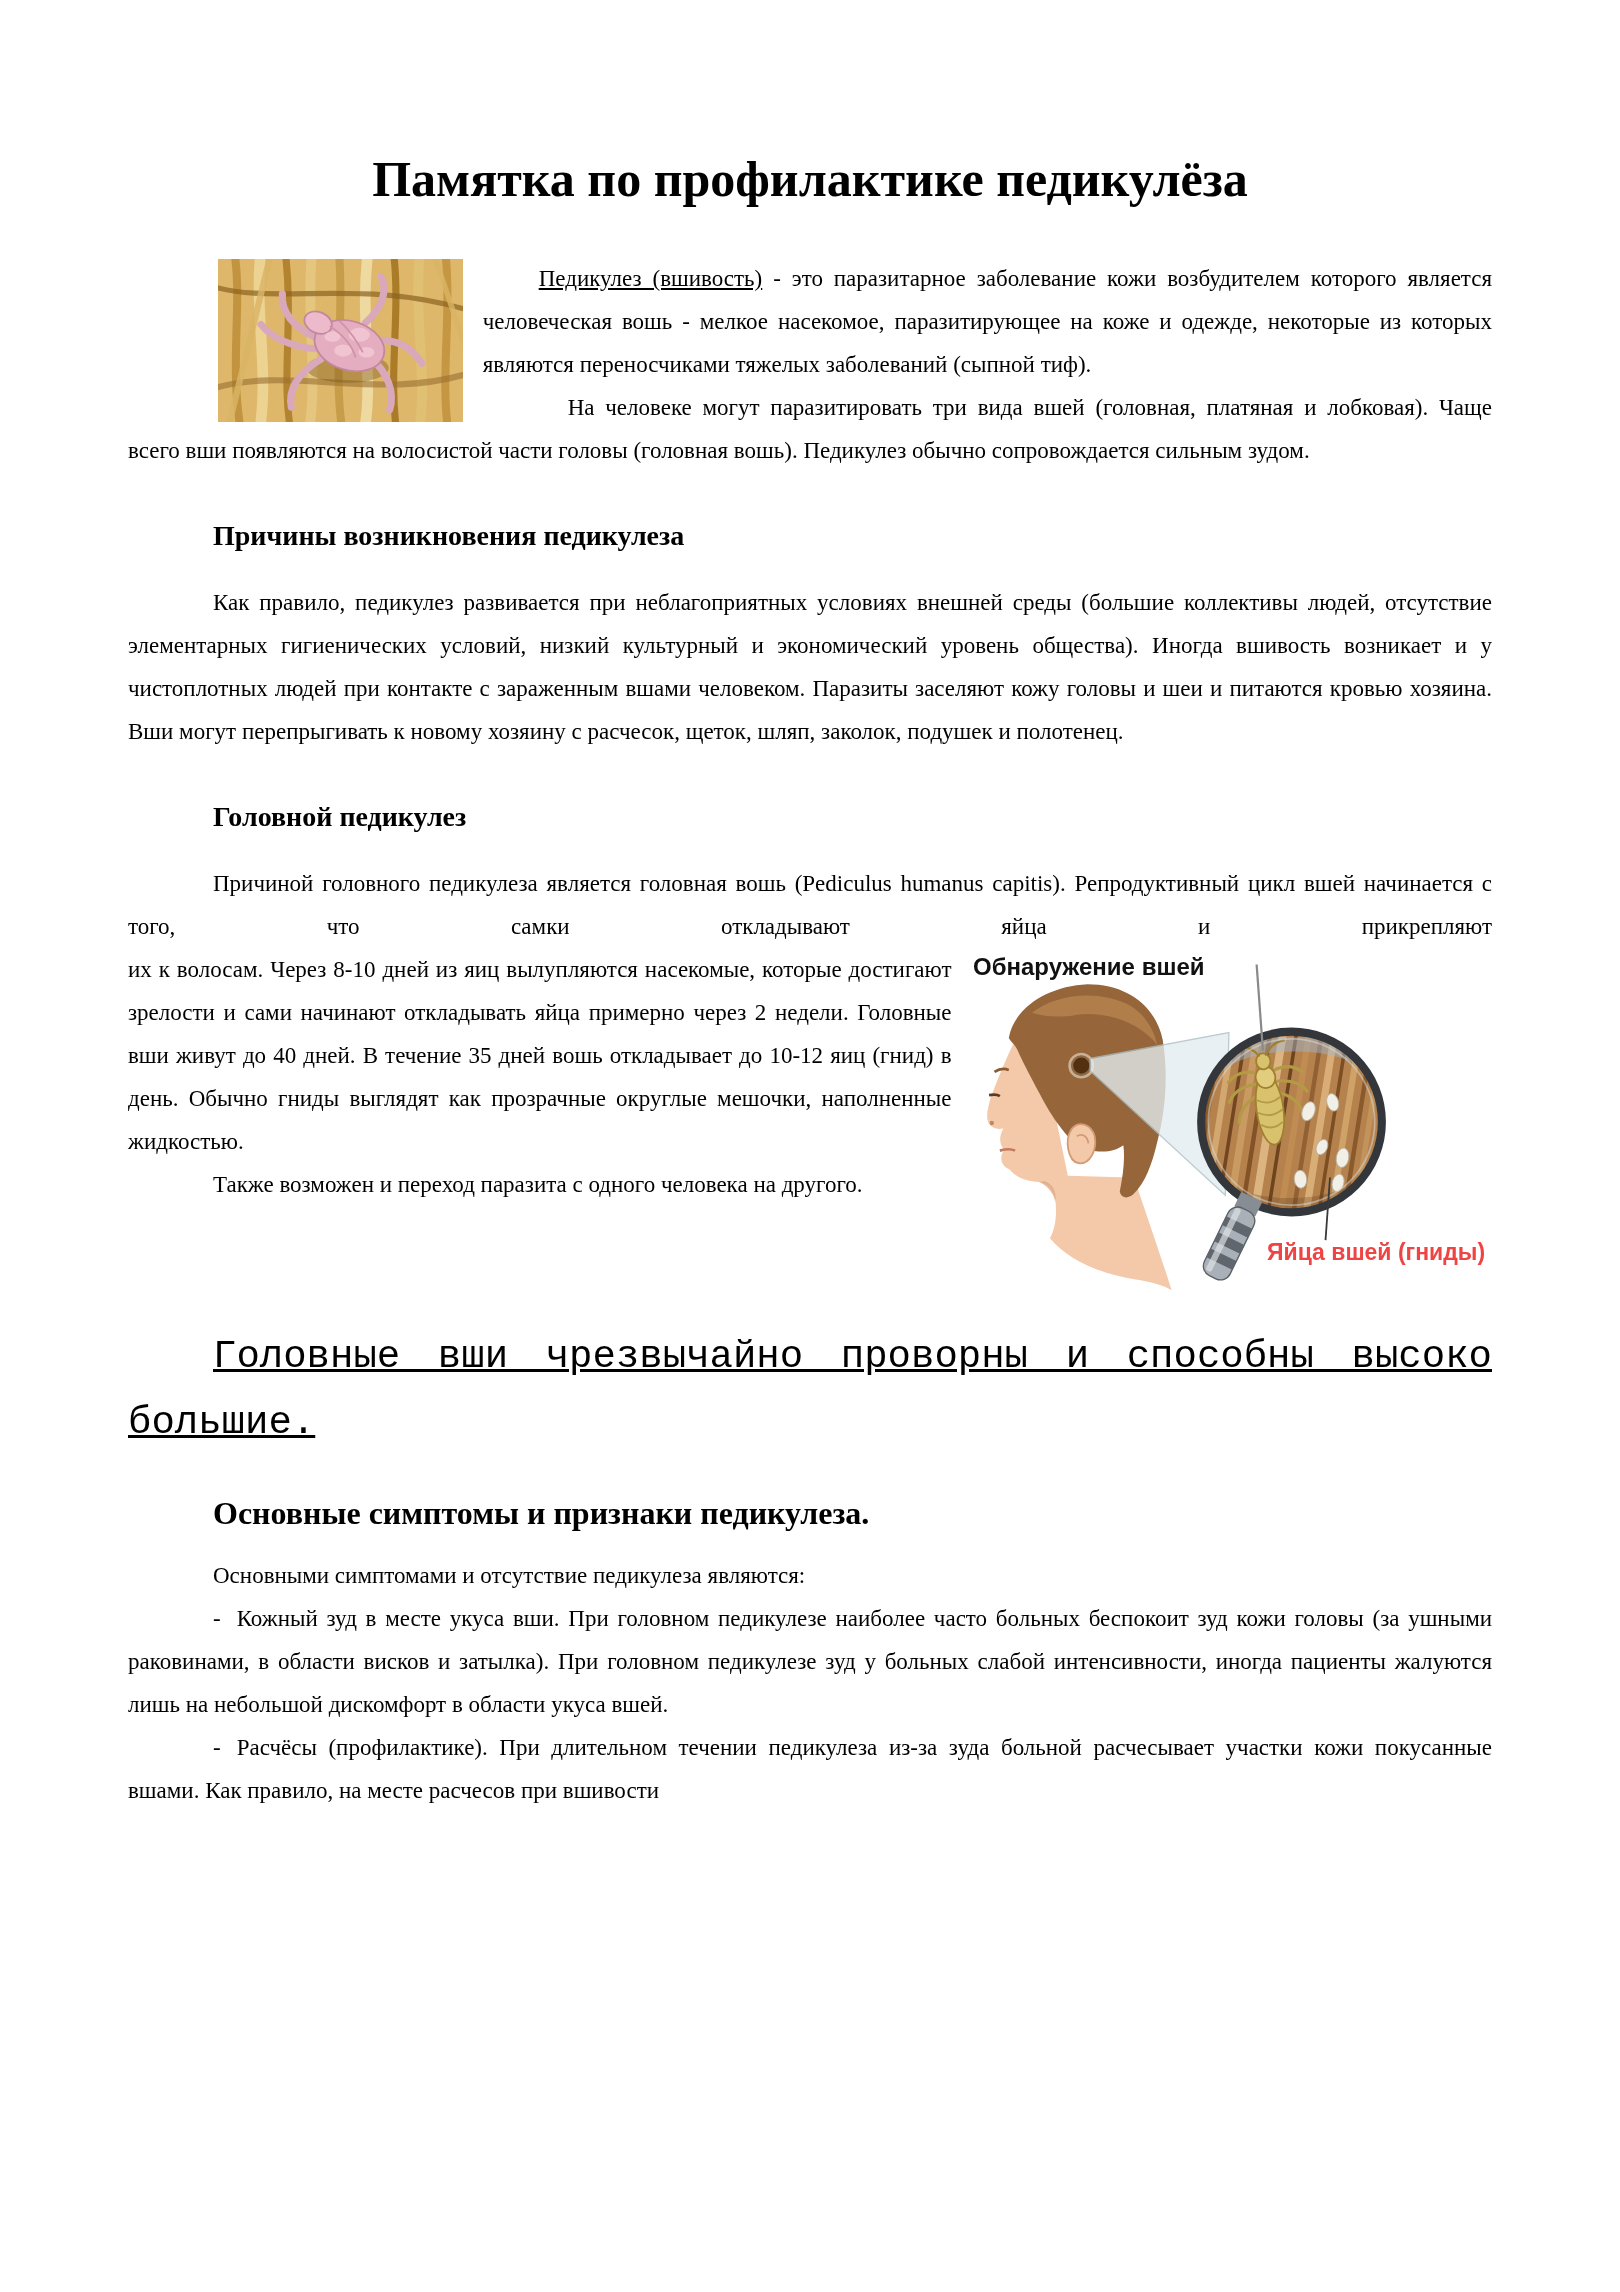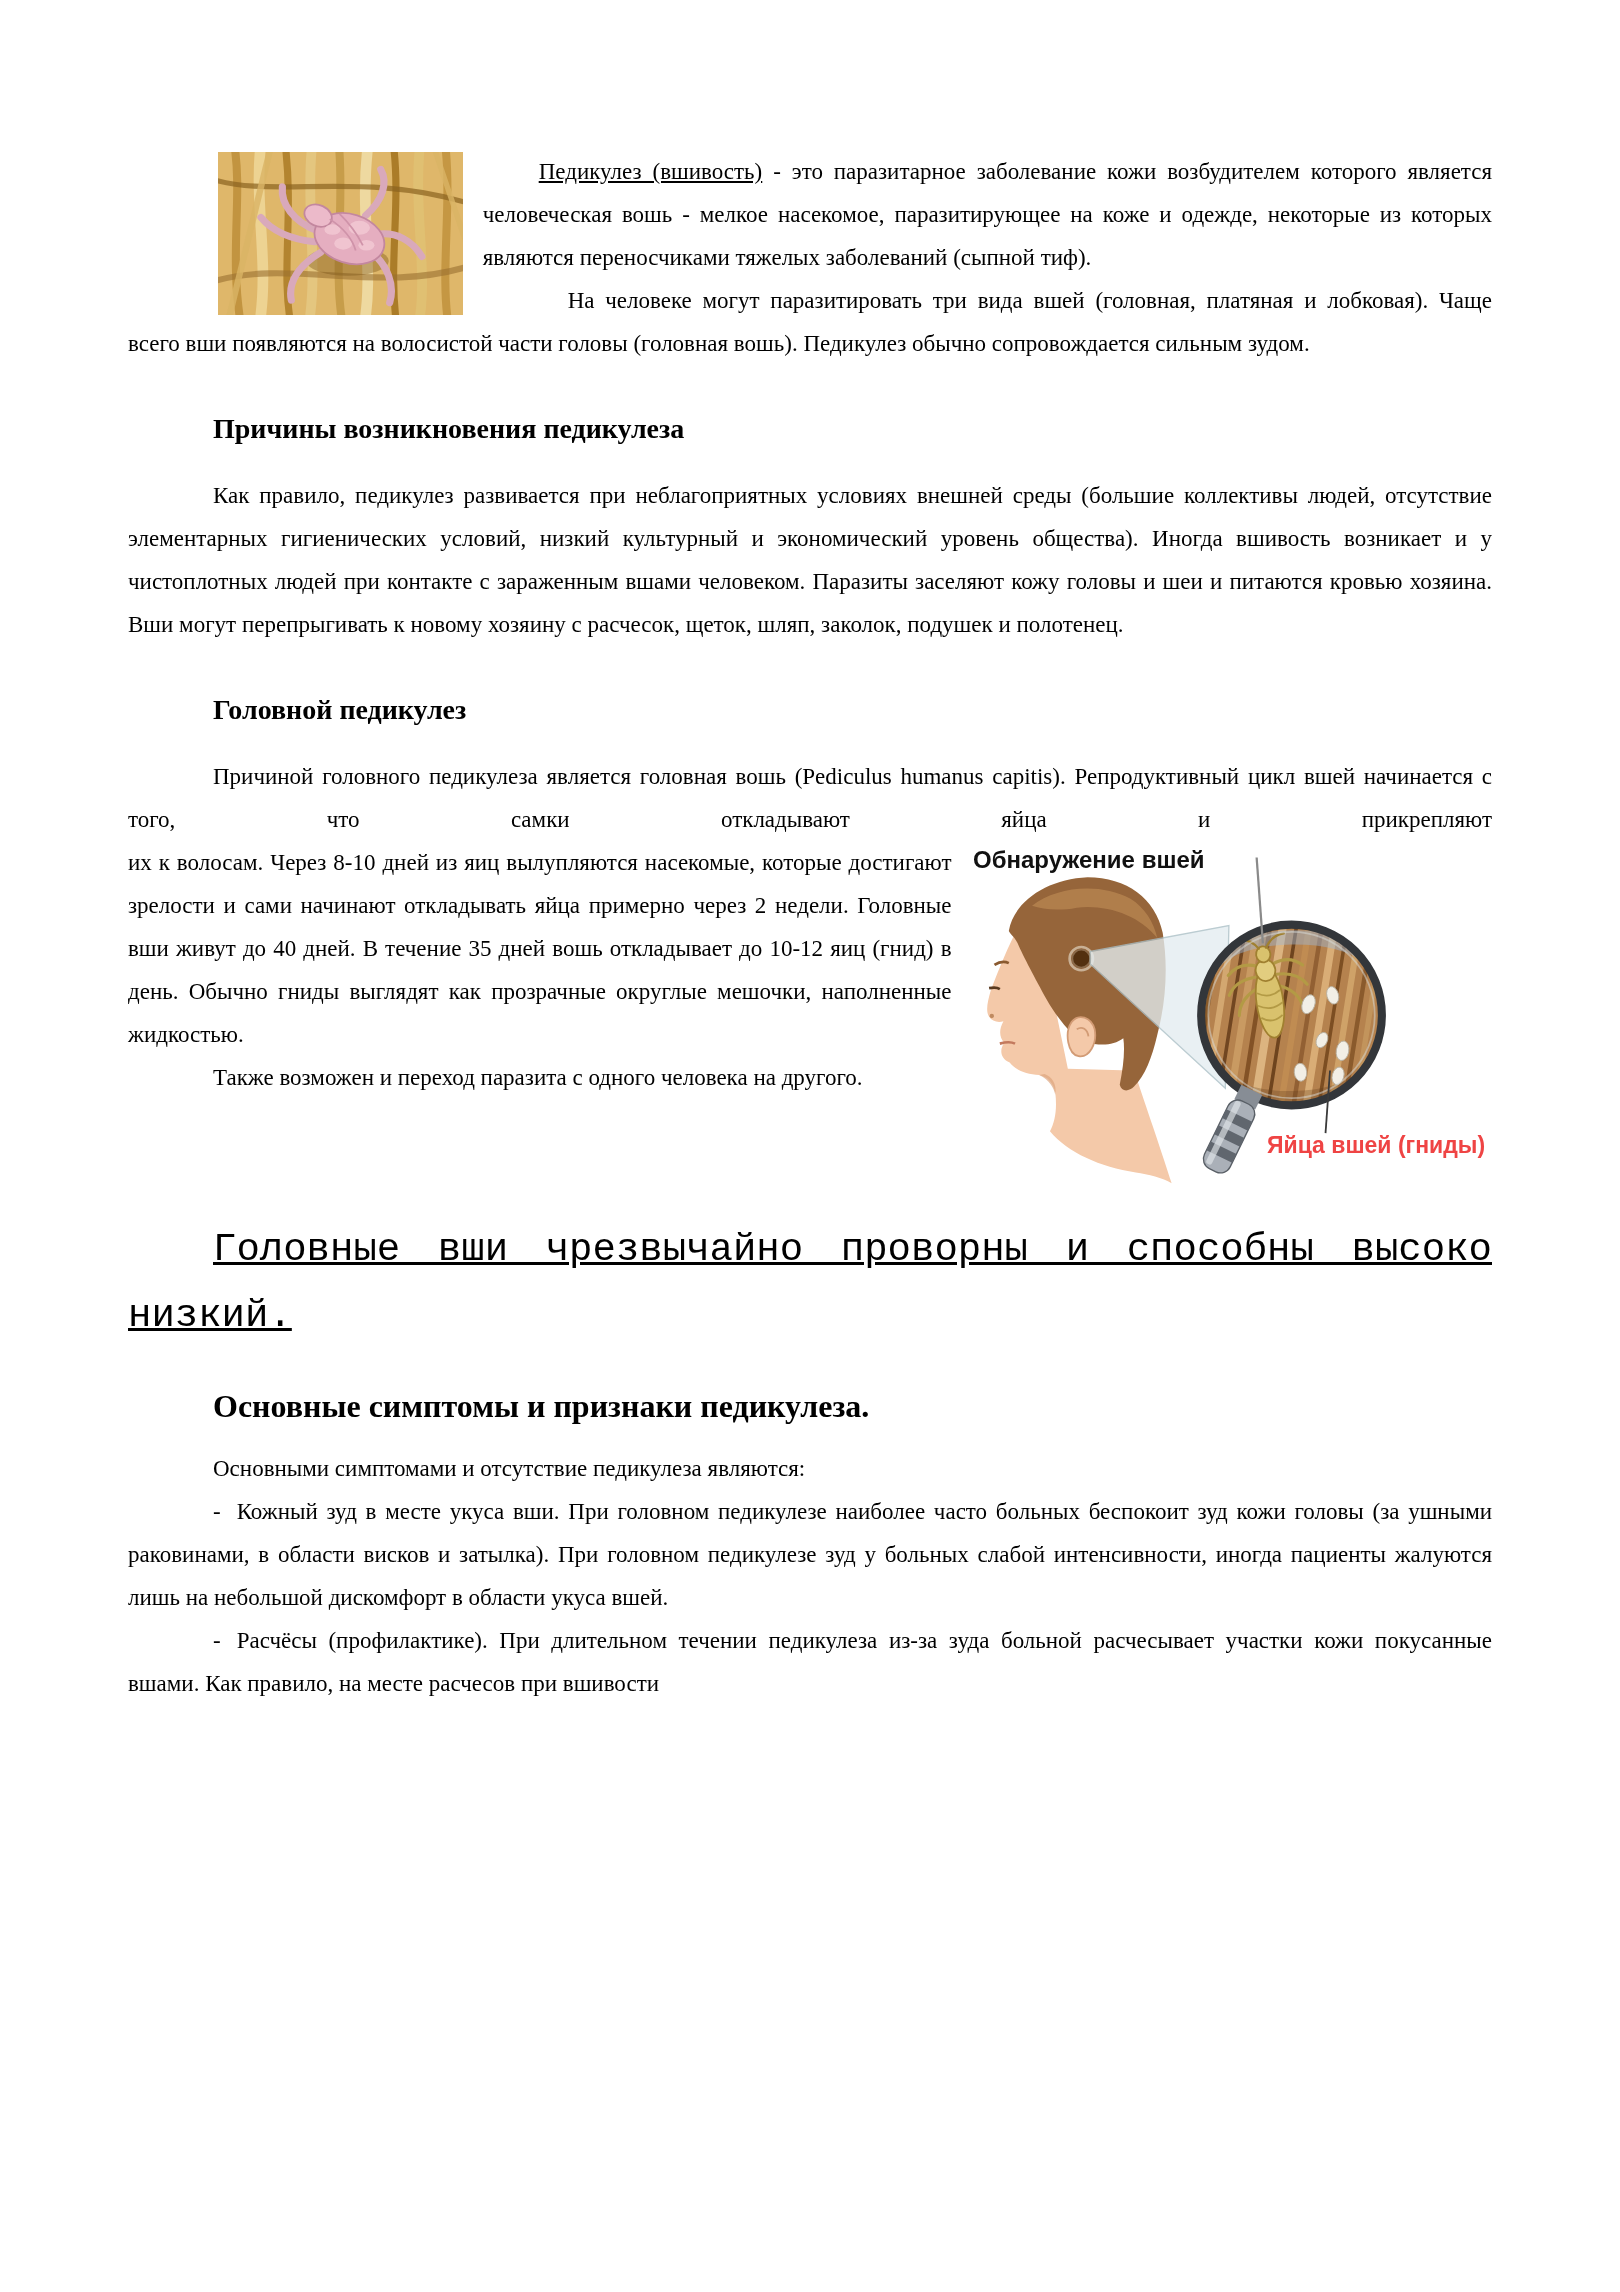--- a/index.html
+++ b/index.html
@@ -93,20 +93,21 @@
 
   .symptom-dash { padding-right: 16px; }
   .gap-top { margin-top: 52px; }
 </style>
 </head>
 <body>
 
 <div class="page">
   <div class="content">
 
+    <h1 class="title">Памятка по профилактике педикулёза</h1>
 
     <div class="clearfix">
       <div class="louse-photo">
         <svg viewBox="0 0 274 187" preserveAspectRatio="none">
           <rect width="274" height="187" fill="#dfb76a"></rect>
           <g stroke-linecap="round" fill="none">
             <path d="M18,-10 C28,50 12,120 26,200" stroke="#c29440" stroke-width="9"></path>
             <path d="M48,-10 C40,60 58,130 46,200" stroke="#edd392" stroke-width="12"></path>
             <path d="M75,-10 C85,70 70,140 82,200" stroke="#b3842f" stroke-width="8"></path>
             <path d="M105,-5 C98,60 112,130 102,195" stroke="#e4c67f" stroke-width="11"></path>
@@ -251,21 +252,21 @@
         </svg>
         <div class="ill-label">Обнаружение вшей</div>
         <div class="ill-caption">Яйца вшей (гниды)</div>
       </div>
       <p class="para">их к волосам. Через 8-10 дней из яиц вылупляются насекомые, которые достигают зрелости и сами начинают откладывать яйца примерно через 2 недели. Головные вши живут до 40 дней. В течение 35 дней вошь откладывает до 10-12 яиц (гнид) в день. Обычно гниды выглядят как прозрачные округлые мешочки, наполненные жидкостью.</p>
       <p class="para indent">Также возможен и переход паразита с одного человека на другого.</p>
     </div>
 
     <p class="jump-note">
         <span class="jn-line1">Головные вши чрезвычайно проворны и способны высоко</span>
-        <span class="jn-line2">низкий.</span>
+        <span class="jn-line2">большие.</span>
       </p>
 
     <h2 class="sub-heading">Основные симптомы и признаки педикулеза.</h2>
     <p class="para indent">Основными симптомами и отсутствие педикулеза являются:</p>
 
     <p class="para indent"><span class="symptom-dash">-</span><span>Кожный зуд в месте укуса вши. При головном педикулезе наиболее часто больных беспокоит зуд кожи головы (за ушными раковинами, в области висков и затылка). При головном педикулезе зуд у больных слабой интенсивности, иногда пациенты жалуются лишь на небольшой дискомфорт в области укуса вшей.</span></p>
 
 
     <p class="para indent"><span class="symptom-dash">-</span><span>Расчёсы (профилактике). При длительном течении педикулеза из-за зуда больной расчесывает участки кожи покусанные вшами. Как правило, на месте расчесов при вшивости</span></p>
 

